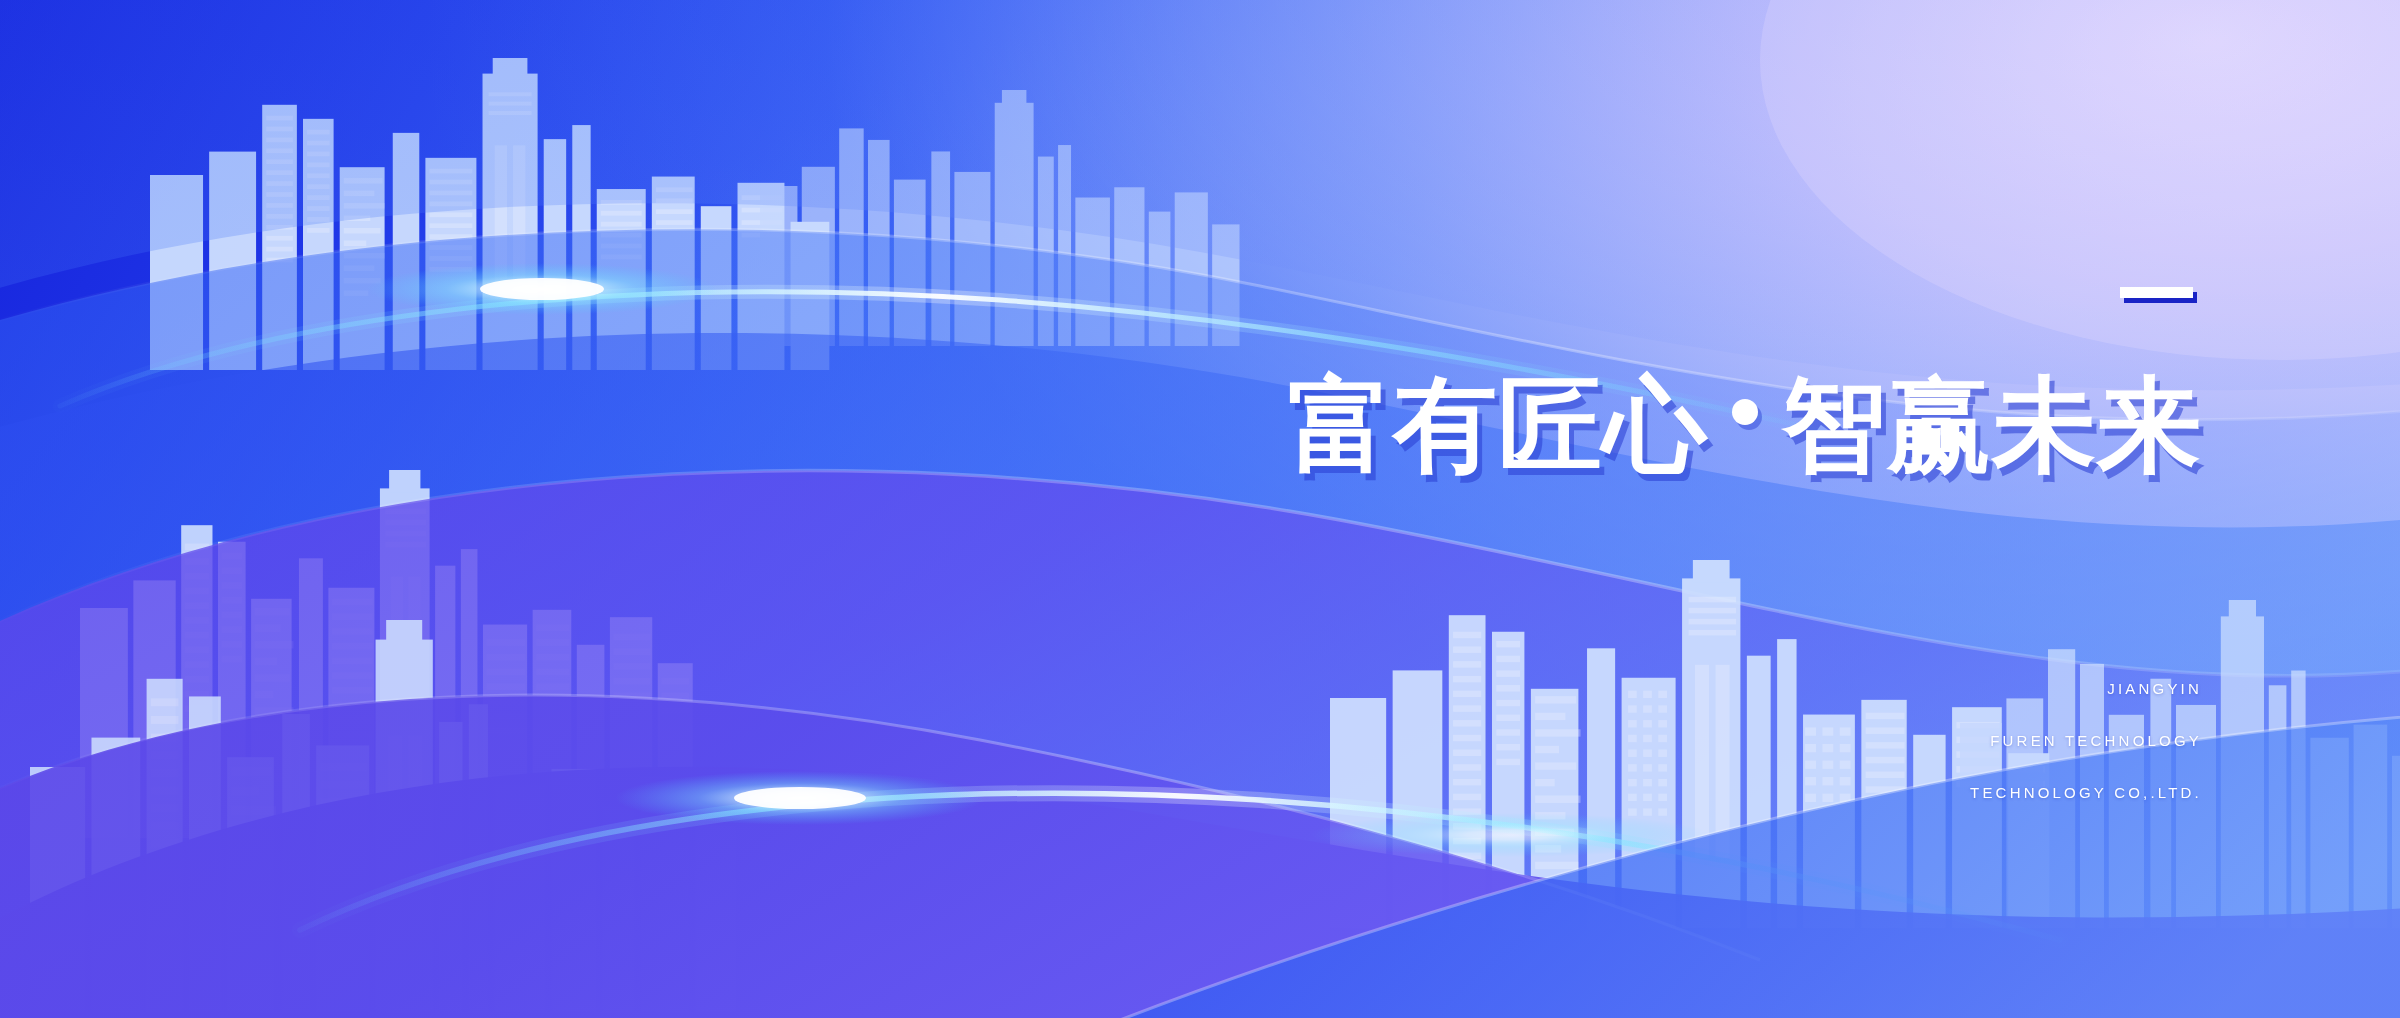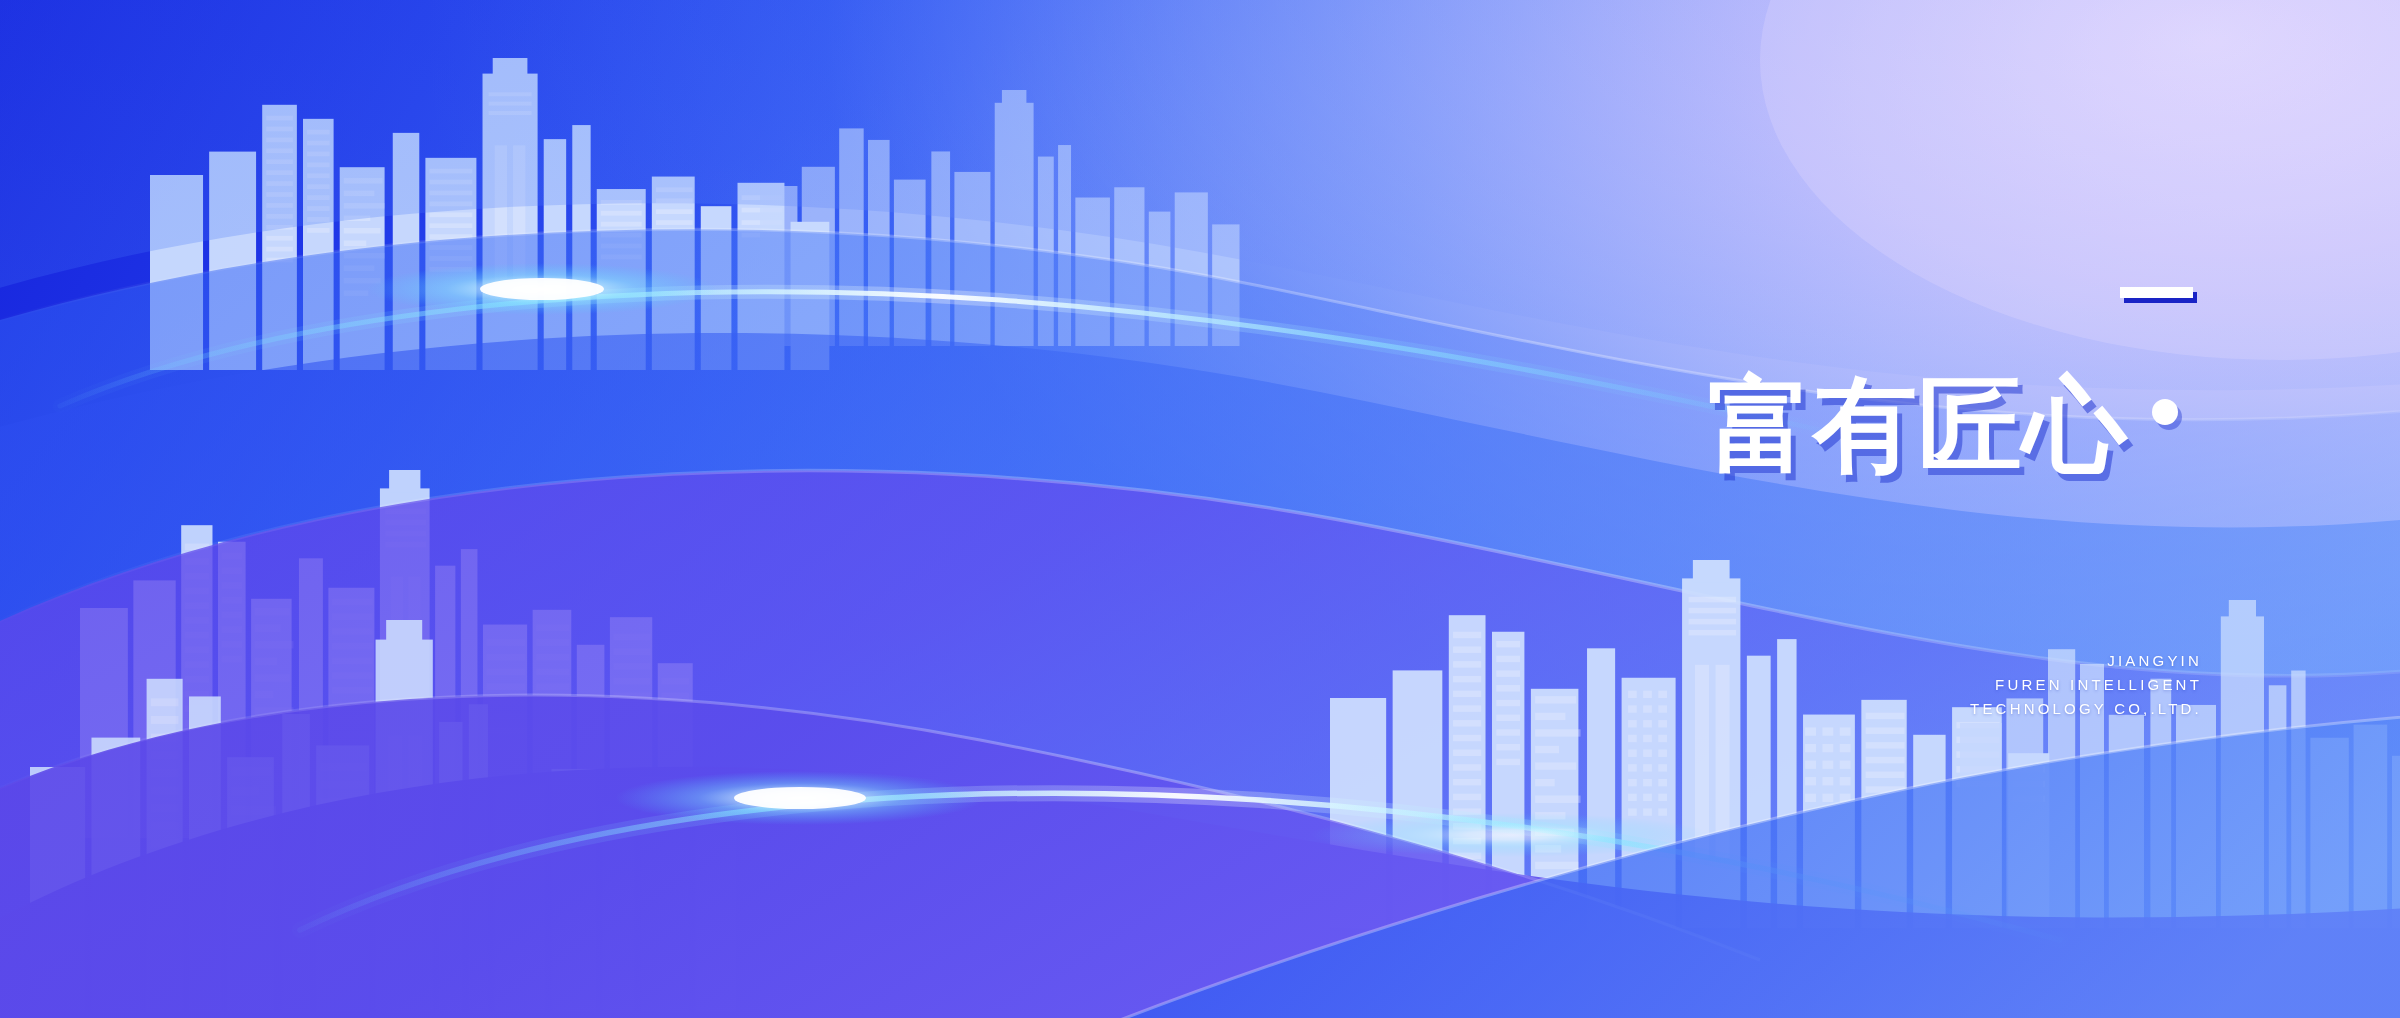--- a/index.html
+++ b/index.html
@@ -62,21 +62,21 @@
     text-shadow:2px 3px 5px rgba(38,60,190,0.35);
   }
 
   #company-block{
     position:absolute; right:198px; top:645px;
     text-align:right;
     font-size:15px; line-height:24px;
     letter-spacing:3.2px; color:#ffffff; font-weight:400;
     text-shadow:0 1px 3px rgba(30,50,170,0.35);
   }
-  #company-block div{ white-space:nowrap; }
+  #company-block div{ white-space:nowrap;margin-top:28px; }
 </style>
 </head>
 <body>
 
 <div id="banner">
 
   <svg class="layer" viewBox="0 0 2400 1018" preserveAspectRatio="none" aria-hidden="true">
     <defs>
 
       <linearGradient id="bldgFadeTop" x1="0" y1="0" x2="0" y2="1">
@@ -520,23 +520,24 @@
     <ellipse cx="2280" cy="60" rx="520" ry="300" fill="#f0e4ff" opacity="0.22"></ellipse>
   </svg>
 
   <div id="content">
 
     <div id="dash-mark"></div>
 
     <div id="headline">
       <span>富有匠心</span>
       <span class="dot"></span>
+      <span>智赢未来</span>
     </div>
 
 
     <div id="company-block">
       <div>JIANGYIN</div>
-      <div>FUREN INTELLIGENT</div>
+      <div>FUREN TECHNOLOGY</div>
       <div>TECHNOLOGY CO,.LTD.</div>
     </div>
 
   </div>
 </div>
 
 </body></html>

